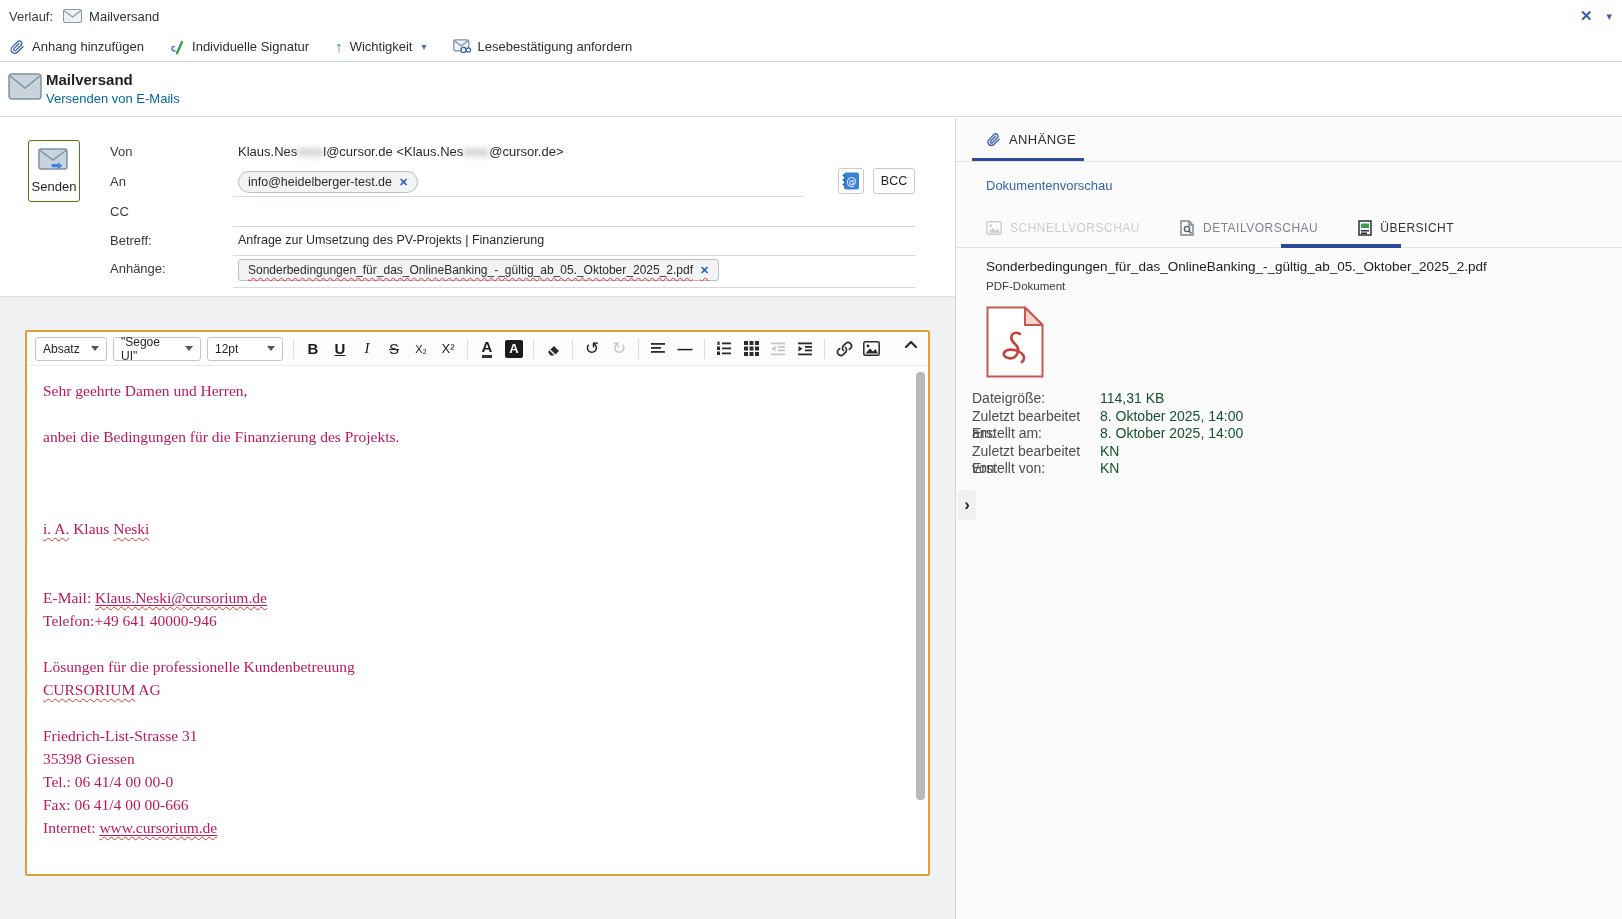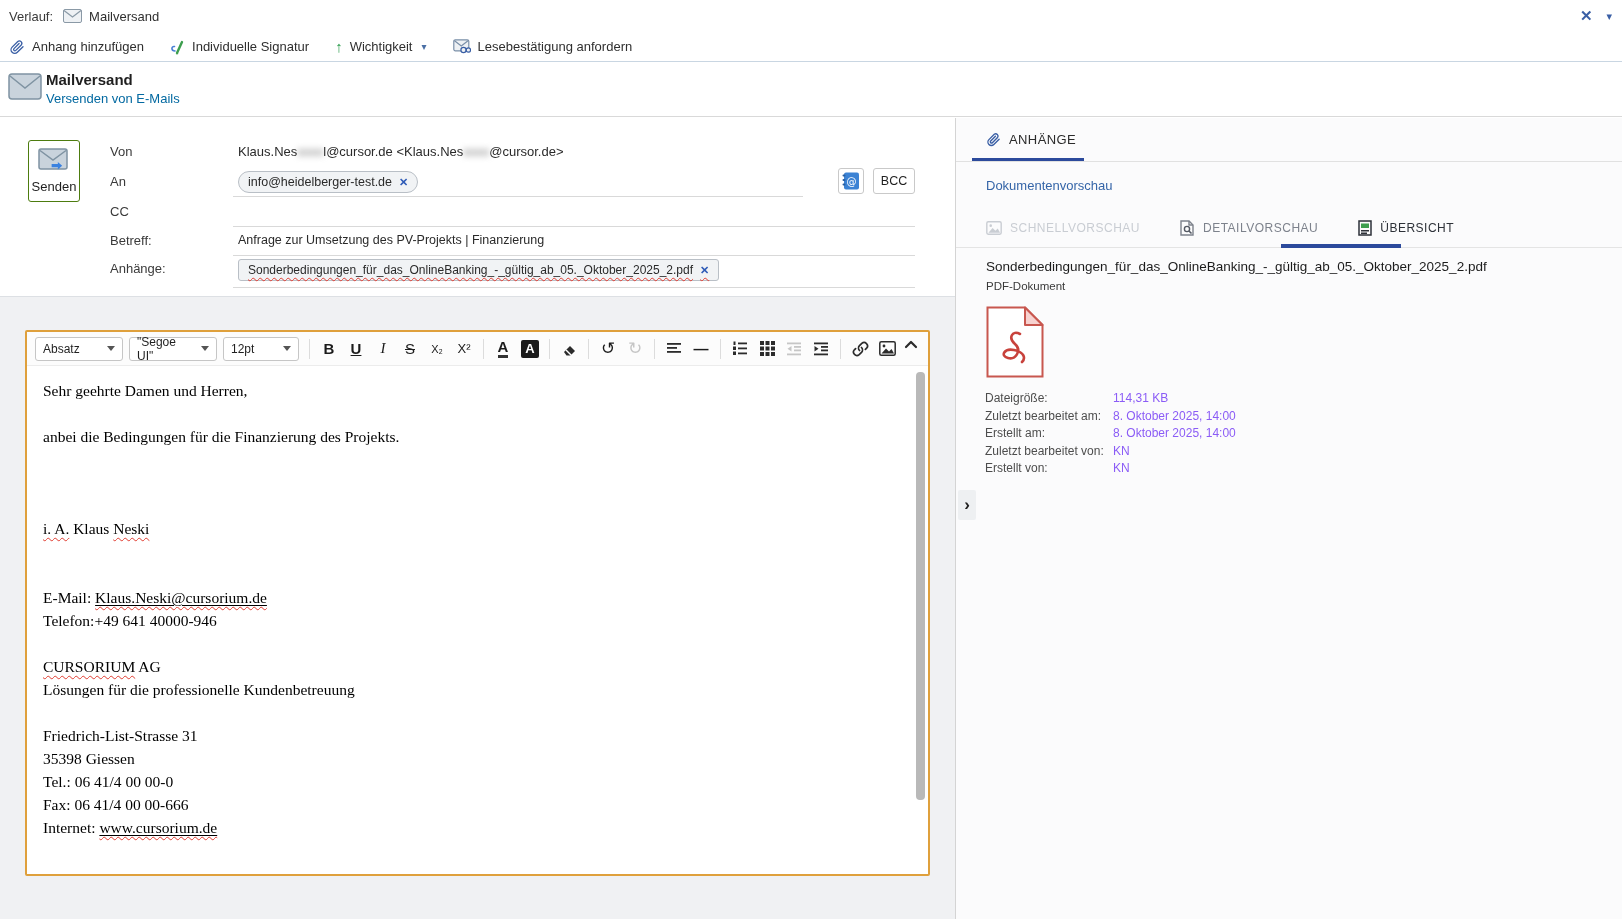--- a/index.html
+++ b/index.html
@@ -74,21 +74,21 @@
   .tb-btn.disabled { color:#c6c6c6; cursor:default; }
   .tb-bold { font-weight:bold; }
   .tb-underline { text-decoration:underline; }
   .tb-italic { font-style:italic; font-family:"Liberation Serif", serif; }
   .tb-strike { text-decoration:line-through; }
   .tb-fontcolor { font-weight:bold; border-bottom:3px solid #333; line-height:1; height:auto; padding-bottom:1px; }
   .tb-highlight { background:#1b1b1b; color:#fff; width:18px; min-width:18px; height:18px;
     font-size:13px; font-weight:bold; border-radius:2px; }
   .ed-collapse { position:absolute; right:10px; top:8px; cursor:pointer; }
   .ed-body { position:absolute; left:0; top:34px; right:14px; bottom:0; padding:13px 16px;
-    font-family:"Liberation Serif", serif; font-size:15.5px; color:#000000; overflow:hidden; }
+    font-family:"Liberation Serif", serif; font-size:15.5px; color:#be185d; overflow:hidden; }
   .body-line { height:23px; line-height:23px; white-space:pre; }
   .sq { text-decoration:underline; text-decoration-style:wavy; text-decoration-color:#e03c31;
     text-decoration-thickness:1px; text-underline-offset:3px; }
   .u { text-decoration:underline; text-underline-offset:2px; }
   .ed-scroll { position:absolute; right:3px; top:40px; width:9px; height:428px; background:#b9b9b9; border-radius:4px; }
 
   
   .rightpanel { position:absolute; left:955px; top:118px; width:667px; height:801px;
     background:#fbfbfc; border-left:1px solid #d4d4d4; }
   .splitter-handle { position:absolute; left:2px; top:372px; width:18px; height:30px;
@@ -105,24 +105,24 @@
   .subtab { display:flex; align-items:center; gap:8px; cursor:pointer; }
   .subtab.disabled { color:#c9cdd3; cursor:default; }
   .subtab.gray { color:#7d828c; }
   .subtab.active { color:#2d3138; }
   .subtab-bar { position:absolute; left:325px; top:126px; width:120px; height:4px; background:#2c4a9c; }
   .panel-divider2 { position:absolute; left:0; top:129px; width:667px; height:1px; background:#e4e4e4; }
 
   .file-name { position:absolute; left:30px; top:141px; font-size:13.5px; color:#1c1c1c; }
   .file-type { position:absolute; left:30px; top:162px; font-size:11.5px; color:#3a3a3a; }
   .pdf-icon { position:absolute; left:30px; top:188px; }
-  .file-details { position:absolute; left:29px; top:272px; font-size:12px; }
+  .file-details { position:absolute; left:16px; top:272px; font-size:14px; }
   .detail-row { display:flex; height:17.5px; line-height:17.5px; }
   .detail-label { width:128px; color:#4d4d4d; }
-  .detail-value { color:#8b5cf6; }
+  .detail-value { color:#14532d; }
 
   svg { display:block; }
 </style>
 </head>
 <body>
 
 <div class="topbar">
   <span class="hist-label">Verlauf:</span>
   <span class="hist-chip">
     <span>
@@ -248,21 +248,21 @@
           <span>Sonderbedingungen_für_das_OnlineBanking_-_gültig_ab_05._Oktober_2025_2.pdf</span>
           <span class="x">✕</span>
         </span>
       </span>
     </div>
     <div class="fline" style="left:233px; top:169px; width:682px;"></div>
   </div>
 
   <div class="editor">
     <div class="ed-toolbar">
-      <div class="ed-select" style="width:88px;">
+      <div class="ed-select" style="width:72px;">
         <span>Absatz</span>
           <span class="sc"></span>
       </div>
       <div class="ed-select" style="width:88px;">
         <span>"Segoe UI"</span>
           <span class="sc"></span>
       </div>
       <div class="ed-select" style="width:76px;">
         <span>12pt</span>
           <span class="sc"></span>
@@ -380,22 +380,22 @@
         <div class="body-line"><span>anbei die Bedingungen für die Finanzierung des Projekts.</span></div>
         <div class="body-line">&nbsp;</div>
         <div class="body-line">&nbsp;</div>
         <div class="body-line">&nbsp;</div>
         <div class="body-line"><span class="sq">i. A.</span><span> Klaus </span><span class="sq">Neski</span></div>
         <div class="body-line">&nbsp;</div>
         <div class="body-line">&nbsp;</div>
         <div class="body-line"><span>E-Mail: </span><span class="u"><span class="sq">Klaus.Neski@cursorium.de</span></span></div>
         <div class="body-line"><span>Telefon:+49 641 40000-946</span></div>
         <div class="body-line">&nbsp;</div>
+        <div class="body-line"><span>Lösungen für die professionelle Kundenbetreuung</span></div>
         <div class="body-line"><span class="sq">CURSORIUM</span><span> AG</span></div>
-        <div class="body-line"><span>Lösungen für die professionelle Kundenbetreuung</span></div>
         <div class="body-line">&nbsp;</div>
         <div class="body-line"><span>Friedrich-List-Strasse 31</span></div>
         <div class="body-line"><span>35398 Giessen</span></div>
         <div class="body-line"><span>Tel.: 06 41/4 00 00-0</span></div>
         <div class="body-line"><span>Fax: 06 41/4 00 00-666</span></div>
         <div class="body-line"><span>Internet: </span><span class="u"><span class="sq">www.cursorium.de</span></span></div>
       </div>
     <div class="ed-scroll"></div>
   </div>
 </div>

